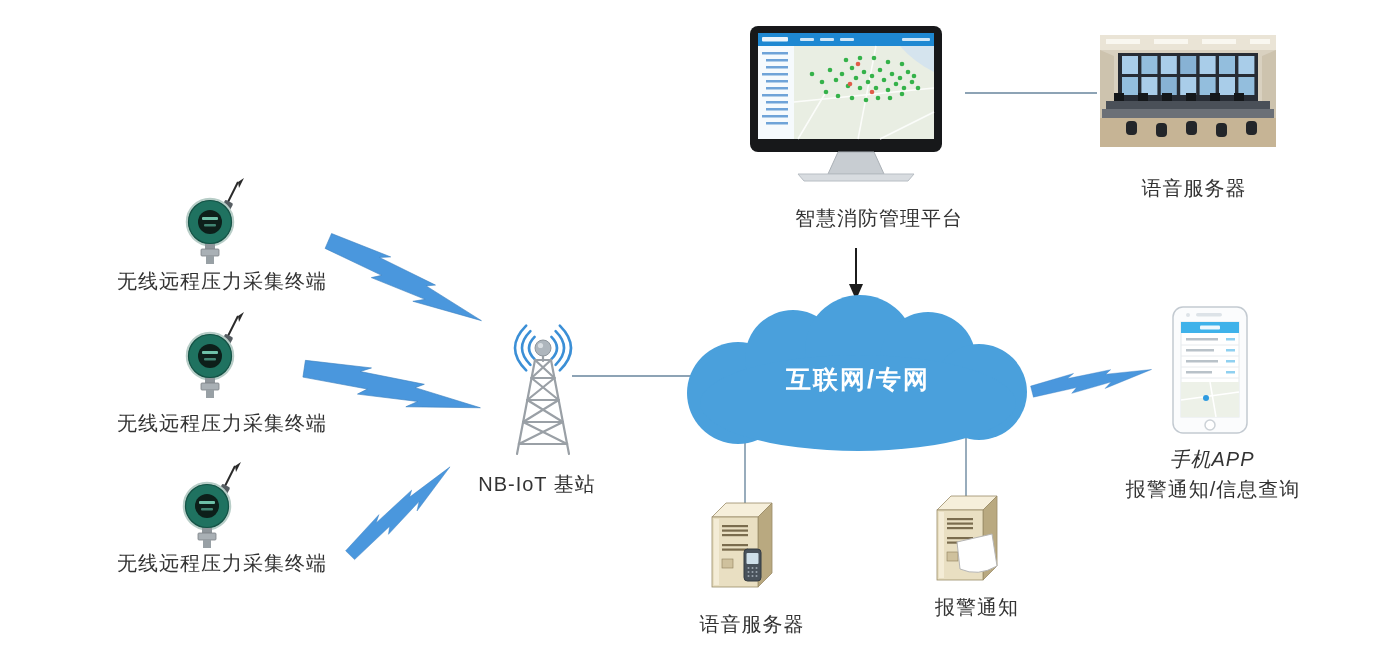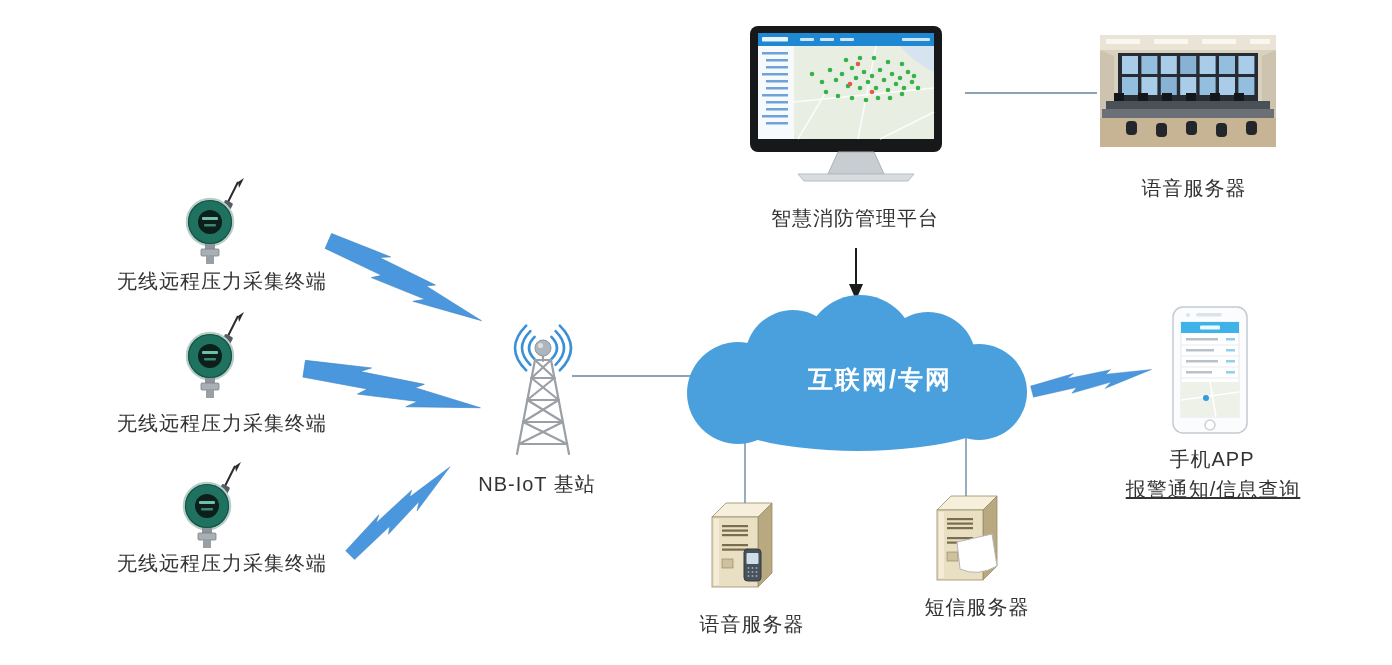--- a/index.html
+++ b/index.html
@@ -294,20 +294,20 @@
     <g>
       <use href="#server" xlink:href="#server" transform="translate(937,496)"></use>
       <path d="M957,542 L992,534 L997,566 Q978,577 960,569 Z" fill="#ffffff" stroke="#b5b5b5" stroke-width="1"></path>
     </g>
   </svg>
 
   <div class="lbl" style="left:222px;top:268px;">无线远程压力采集终端</div>
   <div class="lbl" style="left:222px;top:410px;">无线远程压力采集终端</div>
   <div class="lbl" style="left:222px;top:550px;">无线远程压力采集终端</div>
   <div class="lbl" style="left:537px;top:471px;text-align:center;">NB-IoT 基站</div>
-  <div class="lbl" style="left:855px;top:205px;">智慧消防管理平台</div>
+  <div class="lbl" style="left:879px;top:205px;">智慧消防管理平台</div>
   <div class="lbl" style="left:1194px;top:175px;">语音服务器</div>
-  <div class="lbl" id="cloud-label" style="left:880px;top:363px;">互联网/专网</div>
-  <div class="lbl" style="left:1212px;top:446px;">手机APP</div>
-  <div class="lbl" style="left:1213px;top:476px;text-decoration:underline;">报警通知/信息查询</div>
+  <div class="lbl" id="cloud-label" style="left:858px;top:363px;">互联网/专网</div>
+  <div class="lbl" style="left:1212px;top:446px;font-style:italic;">手机APP</div>
+  <div class="lbl" style="left:1213px;top:476px;">报警通知/信息查询</div>
   <div class="lbl" style="left:752px;top:611px;">语音服务器</div>
-  <div class="lbl" style="left:977px;top:594px;">短信服务器</div>
+  <div class="lbl" style="left:977px;top:594px;">报警通知</div>
 </div>
 
 </body></html>

